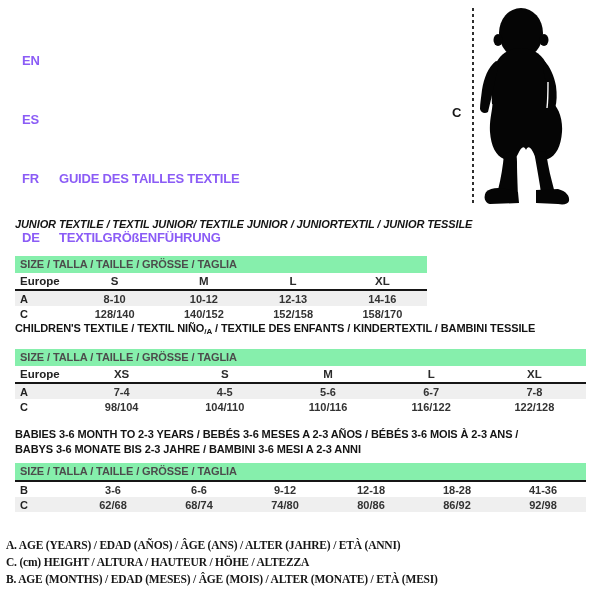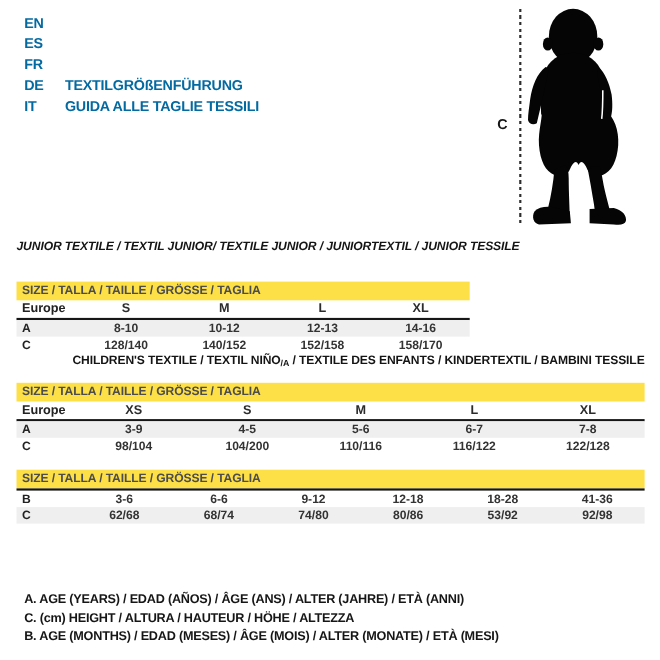--- a/index.html
+++ b/index.html
@@ -9,22 +9,22 @@
     background:#ffffff;
     font-family:"Liberation Sans","DejaVu Sans",sans-serif;
     overflow:hidden;
     color:#1a1a1a;
   }
 
   
   .lang-block { position:absolute; left:22px; top:11px; }
   .lang-row { display:flex; line-height:19px; }
   .lang-code, .lang-label {
-    font-size:13px; font-weight:bold; color:#0369a1;
-    letter-spacing:-0.2px; white-space:nowrap;
+    font-size:13px; font-weight:bold; color:#8b5cf6;
+    letter-spacing:-0.2px; white-space:nowrap;margin-top:40px;
   }
   .lang-code { width:37px; }
 
   
   .dash-line {
     position:absolute; left:472px; top:8px; width:2px; height:198px;
     background:repeating-linear-gradient(to bottom,#2e2e2e 0 3px,transparent 3px 6px);
   }
   .c-label {
     position:absolute; left:452px; top:105px;
@@ -35,59 +35,60 @@
   
   .tbl { position:absolute; left:15px; }
   .tbl-1 { top:218px; width:412px; }
   .tbl-2 { top:322px; width:571px; }
   .tbl-3 { top:427px; width:571px; }
   .tbl-title {
     font-size:11px; font-weight:bold; color:#141414;
     letter-spacing:-0.1px; white-space:nowrap;
   }
   .tbl-1 .tbl-title { margin-bottom:26px;font-style:italic; }
-  .tbl-2 .tbl-title { margin-bottom:13px;text-align:right; }
+  .tbl-2 .tbl-title { margin-bottom:13px; }
   .tbl-3 .tbl-title { line-height:15px; margin-bottom:6px; }
   .sub-a { font-size:8px; vertical-align:-2px; font-weight:bold; }
   .size-bar {
-    height:17px; line-height:17px; background:#fde047; color:#4c4c4c;
+    height:17px; line-height:17px; background:#86efac; color:#4c4c4c;
     font-size:11px; font-weight:bold; padding-left:5px;
     letter-spacing:-0.1px; white-space:nowrap;
   }
   .grid-row {
     display:grid; align-items:center; height:15px;
     font-size:11px; font-weight:bold; color:#333333; text-align:center;
   }
   .grid-row.europe { height:16px; font-size:11.5px; color:#2b2b2b; }
   .grid-row.alt { background:#efefef; }
   .tbl-1 .grid-row { grid-template-columns:55px repeat(4,1fr); }
   .tbl-2 .grid-row { grid-template-columns:55px repeat(5,1fr); }
   .tbl-3 .grid-row { grid-template-columns:55px repeat(6,1fr); }
   .grid-row .label { text-align:left; padding-left:5px; color:#222222; }
   .black-line { height:2px; background:#161616; }
 
   
-  .notes { position:absolute; left:22px; top:537px; }
+  .notes { position:absolute; left:6px; top:537px;font-family:Liberation Serif, serif; }
   .note-line {
     font-size:11.5px; font-weight:bold; line-height:17px; color:#161616;
     letter-spacing:-0.2px; white-space:nowrap;
   }
 </style>
 </head>
 <body>
 
 <div class="lang-block">
   <div class="lang-row">
     <span class="lang-code">EN</span>
   </div>
   <div class="lang-row">
     <span class="lang-code">ES</span>
   </div>
   <div class="lang-row">
     <span class="lang-code">FR</span>
+    <span class="lang-label">GUIDE DES TAILLES TEXTILE</span>
   </div>
   <div class="lang-row">
     <span class="lang-code">DE</span>
     <span class="lang-label">TEXTILGRÖßENFÜHRUNG</span>
   </div>
   <div class="lang-row">
     <span class="lang-code">IT</span>
     <span class="lang-label">GUIDA ALLE TAGLIE TESSILI</span>
   </div>
 </div>
@@ -145,55 +146,59 @@
     <span class="label">Europe</span>
     <span>XS</span>
     <span>S</span>
     <span>M</span>
     <span>L</span>
     <span>XL</span>
   </div>
   <div class="black-line"></div>
   <div class="grid-row alt">
     <span class="label">A</span>
-    <span>3-9</span>
+    <span>7-4</span>
     <span>4-5</span>
     <span>5-6</span>
     <span>6-7</span>
     <span>7-8</span>
   </div>
   <div class="grid-row">
     <span class="label">C</span>
     <span>98/104</span>
-    <span>104/200</span>
+    <span>104/110</span>
     <span>110/116</span>
     <span>116/122</span>
     <span>122/128</span>
   </div>
 </section>
 
 <section class="tbl tbl-3">
+  <div class="tbl-title">
+    <div>BABIES 3-6 MONTH TO 2-3 YEARS / BEBÉS 3-6 MESES A 2-3 AÑOS / BÉBÉS 3-6 MOIS À 2-3 ANS /</div>
+    <div>BABYS 3-6 MONATE BIS 2-3 JAHRE / BAMBINI 3-6 MESI A 2-3 ANNI</div>
+  </div>
   <div class="size-bar">SIZE / TALLA / TAILLE / GRÖSSE / TAGLIA</div>
   <div class="black-line"></div>
   <div class="grid-row">
     <span class="label">B</span>
     <span>3-6</span>
     <span>6-6</span>
     <span>9-12</span>
     <span>12-18</span>
     <span>18-28</span>
     <span>41-36</span>
   </div>
   <div class="grid-row alt">
     <span class="label">C</span>
     <span>62/68</span>
     <span>68/74</span>
     <span>74/80</span>
     <span>80/86</span>
-    <span>53/92</span>
+    <span>86/92</span>
     <span>92/98</span>
   </div>
 </section>
 
 <div class="notes">
   <div class="note-line">A. AGE (YEARS) / EDAD (AÑOS) / ÂGE (ANS) / ALTER (JAHRE) / ETÀ (ANNI)</div>
   <div class="note-line">C. (cm) HEIGHT / ALTURA / HAUTEUR / HÖHE / ALTEZZA</div>
   <div class="note-line">B. AGE (MONTHS) / EDAD (MESES) / ÂGE (MOIS) / ALTER (MONATE) / ETÀ (MESI)</div>
 </div>
 

